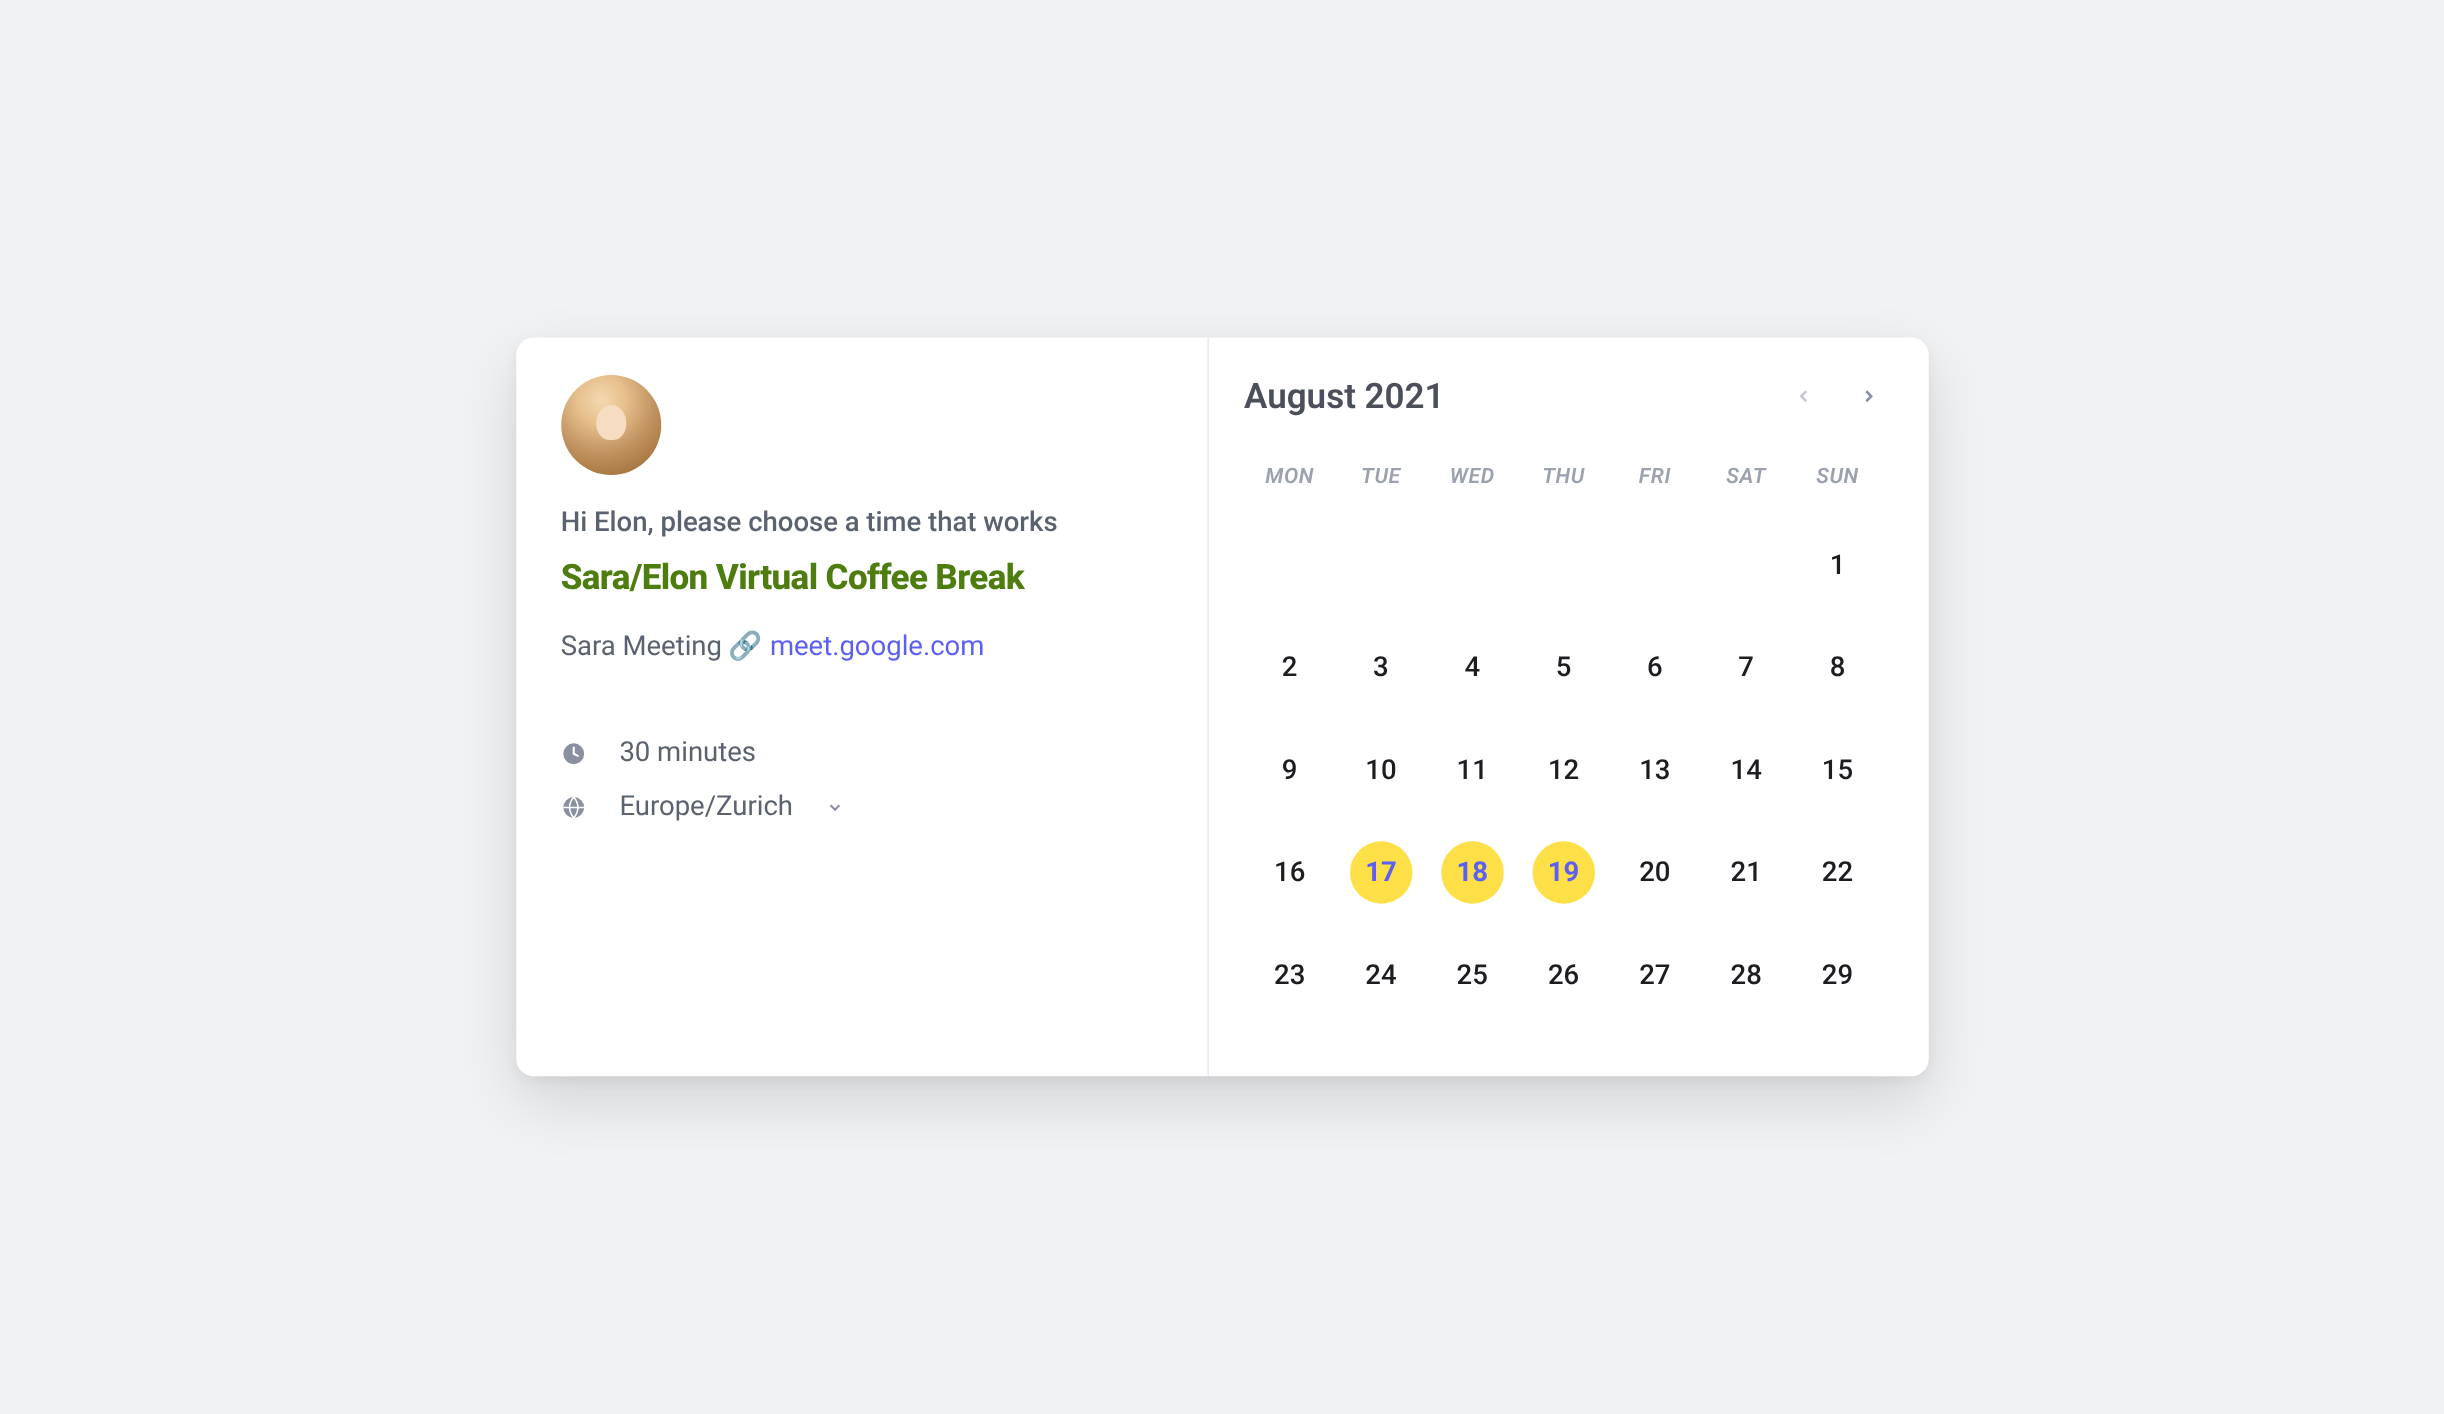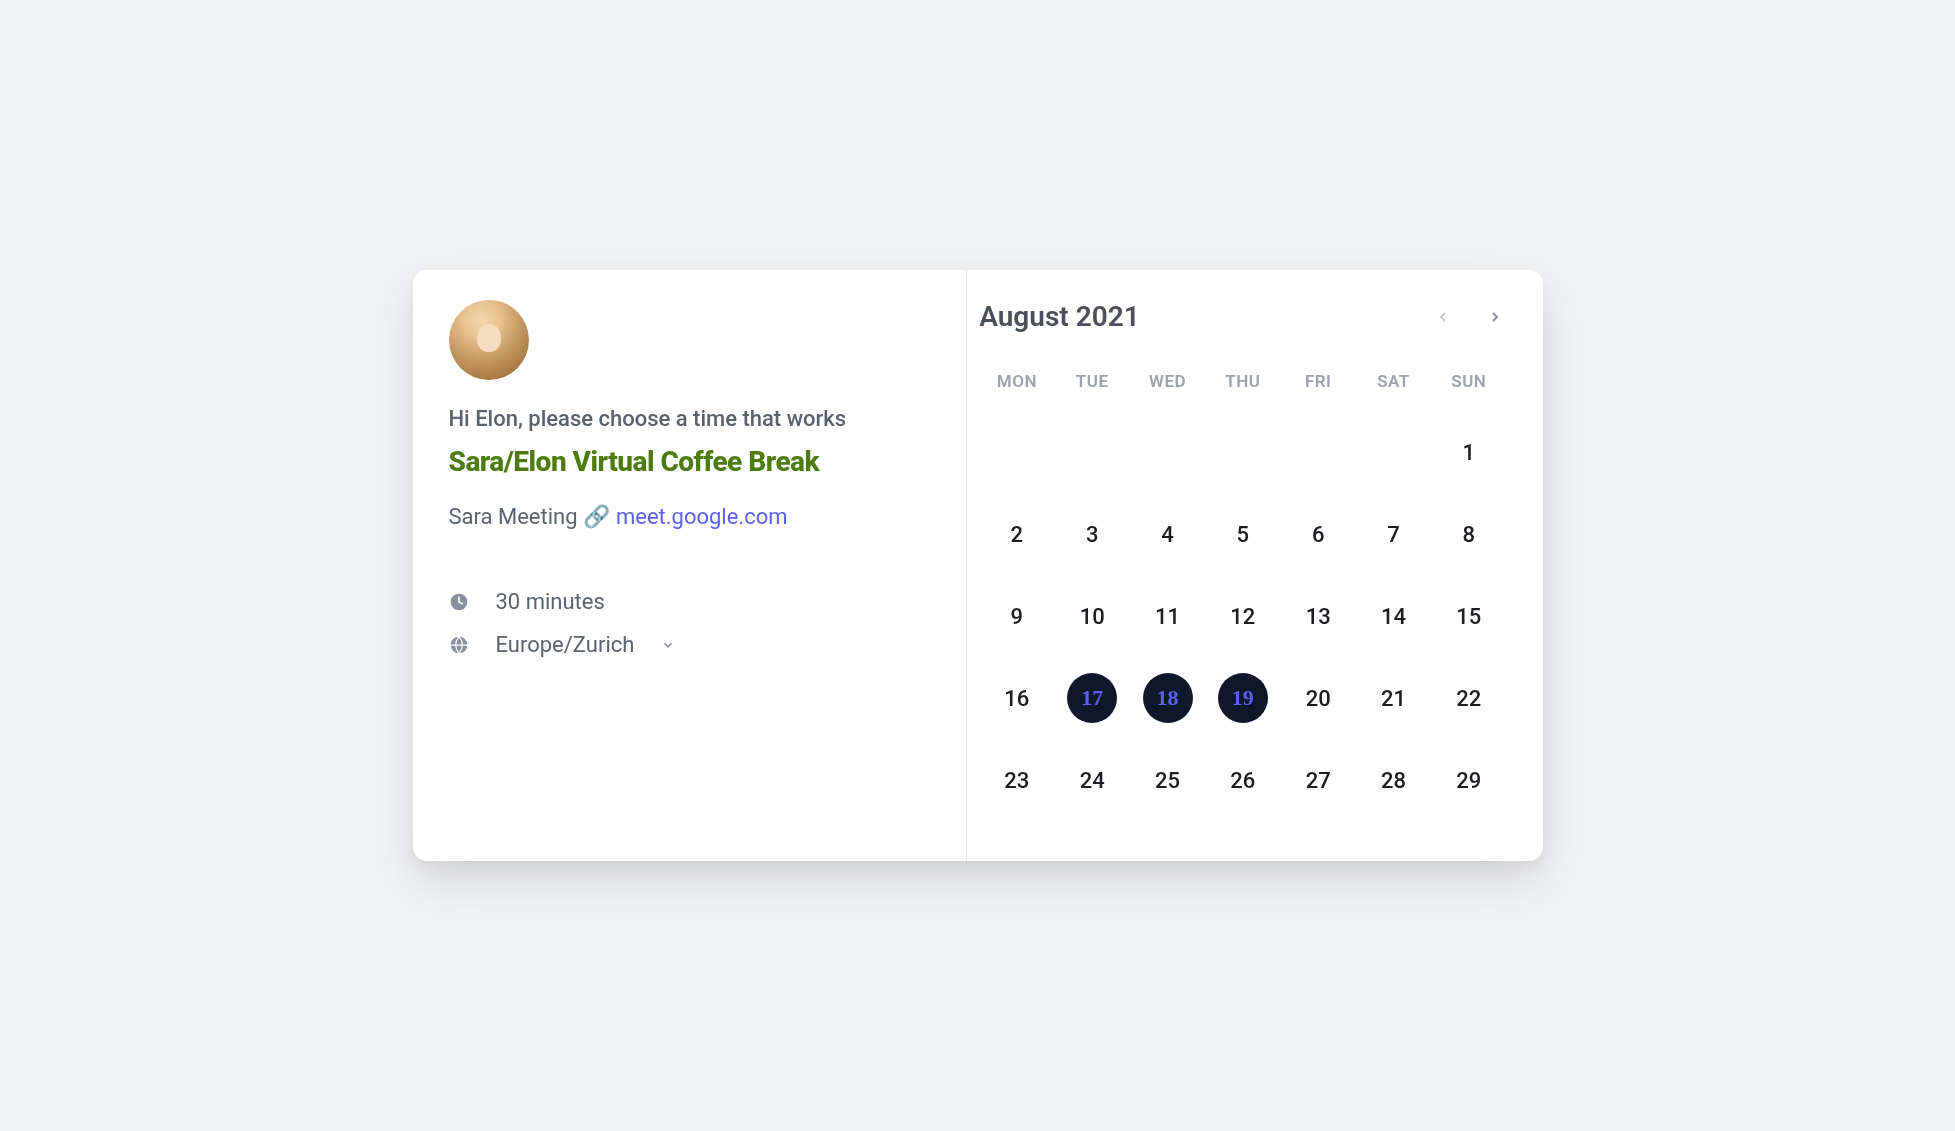--- a/index.html
+++ b/index.html
@@ -19,21 +19,21 @@
     box-shadow: 0 20px 50px rgba(0,0,0,0.12), 0 4px 10px rgba(0,0,0,0.05);
     display: flex;
     overflow: hidden;
   }
   .left {
     flex: 1 1 49%;
     padding: 30px 36px 40px 36px;
   }
   .right {
     flex: 1 1 51%;
-    padding: 30px 36px 40px 12px;
+    padding: 30px 36px 40px 28px;
     border-left: 1px solid #e4e6ea;
   }
   .avatar {
     width: 80px; height: 80px;
     border-radius: 50%;
     background: radial-gradient(circle at 40% 25%, #f3d9b0 0%, #e7c08d 25%, #c19360 55%, #a87843 80%);
     margin-bottom: 26px;
     position: relative;
     overflow: hidden;
   }
@@ -105,20 +105,21 @@
     gap: 0;
     margin-bottom: 10px;
   }
   .dow {
     text-align:center;
     font-size: 17px;
     font-weight:600;
     color:#9ba1ae;
     letter-spacing:0.5px;
     padding: 10px 0;
+    font-style: italic;
   }
   .weeks { display:flex; flex-direction:column; }
   .week {
     display:grid;
     grid-template-columns: repeat(7, 1fr);
   }
   .day {
     height: 82px;
     display:flex;
     align-items:center;
@@ -130,24 +131,23 @@
     border:none;
     background:transparent;
     font-size:22px;
     font-weight:500;
     color:#1b1d21;
     cursor:pointer;
     font-family:inherit;
   }
   .day-btn.blank { visibility:hidden; cursor:default; }
   .day-btn.available {
-    background:#0f172a;
+    background:#fde047;
     color:#5b5ff4;
     font-weight:700;
-    font-family:Liberation Serif, serif;
   }
   .link-emoji { filter: grayscale(20%); }
 </style>
 </head>
 <body>
 
 <div class="card">
 
   <div class="left">
     <div class="avatar"></div>

